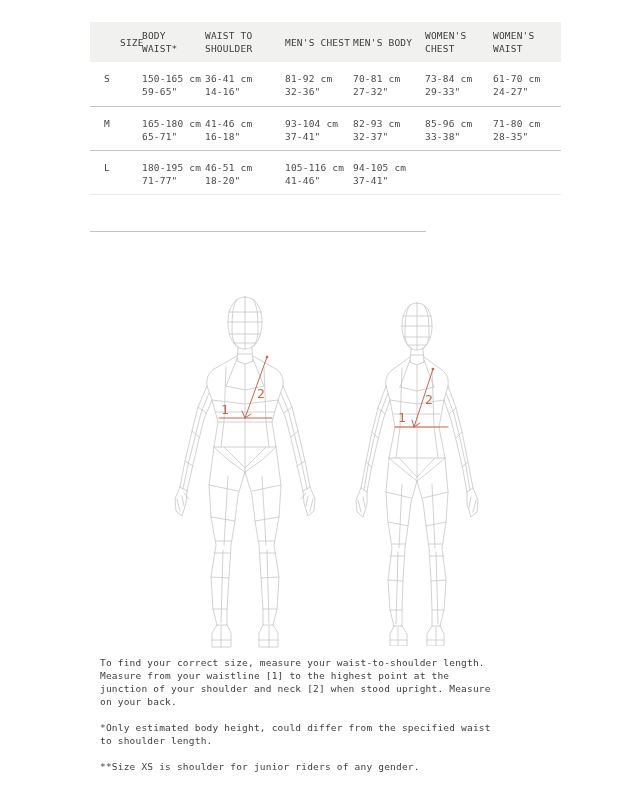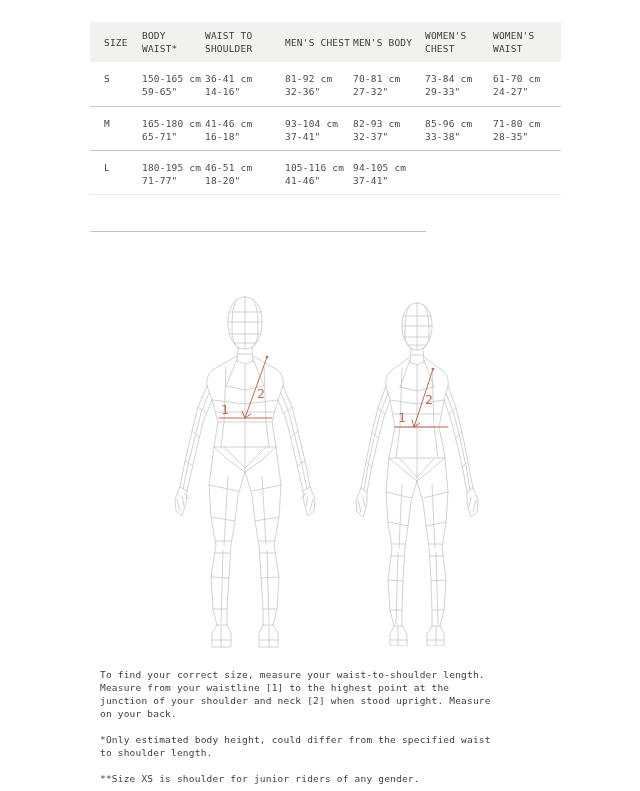--- a/index.html
+++ b/index.html
@@ -15,21 +15,21 @@
   table.size-table{border-collapse:collapse;table-layout:fixed;width:471px;}
   table.size-table th,
   table.size-table td{
     text-align:left;font-weight:normal;
     font-size:9.5px;line-height:13px;letter-spacing:0.2px;
   }
   table.size-table thead th{
     background:#f1f1ef;color:#3c3c3c;height:34px;vertical-align:middle;
     padding:3px 2px 3px 0;
   }
-  table.size-table thead th.first{padding-left:14px;}
+  table.size-table thead th.first{padding-left:30px;}
   table.size-table tbody th,
   table.size-table tbody td{
     color:#4b4b4b;height:44px;vertical-align:top;padding:10px 2px 0 0;
     box-sizing:border-box;
   }
   table.size-table tbody th{padding-left:14px;color:#454545;}
   table.size-table tbody tr.mid th,
   table.size-table tbody tr.mid td{border-bottom:1px solid #c6c6c6;}
   table.size-table tbody tr.last th,
   table.size-table tbody tr.last td{border-bottom:1px solid #e9e9e9;}
@@ -39,21 +39,21 @@
   .fig{position:absolute;}
   .fig-male{left:168px;top:295px;width:154px;height:356px;}
   .fig-female{left:350px;top:300px;width:134px;height:346px;}
   .wire path{fill:none;stroke:#c6c6c6;stroke-width:0.8;stroke-linejoin:round;stroke-linecap:round;}
   .meas{fill:none;stroke:#c2684f;stroke-width:1;stroke-linecap:round;}
   .meas-dot{fill:#c2684f;}
   .meas-label{fill:#c2684f;font-family:"DejaVu Sans Mono","Liberation Mono",monospace;font-size:13px;}
 
   
   .notes{position:absolute;left:100px;top:656px;width:480px;}
-  .notes p{margin:12px 0 13px 0;font-size:9.5px;line-height:13px;letter-spacing:0.2px;color:#3e3e3e;}
+  .notes p{margin:0 0 13px 0;font-size:9.5px;line-height:13px;letter-spacing:0.2px;color:#3e3e3e;}
 </style>
 </head>
 <body>
 
 <div class="page">
 
   <div class="table-wrap">
     <table class="size-table">
       <colgroup>
         <col style="width:52px">

